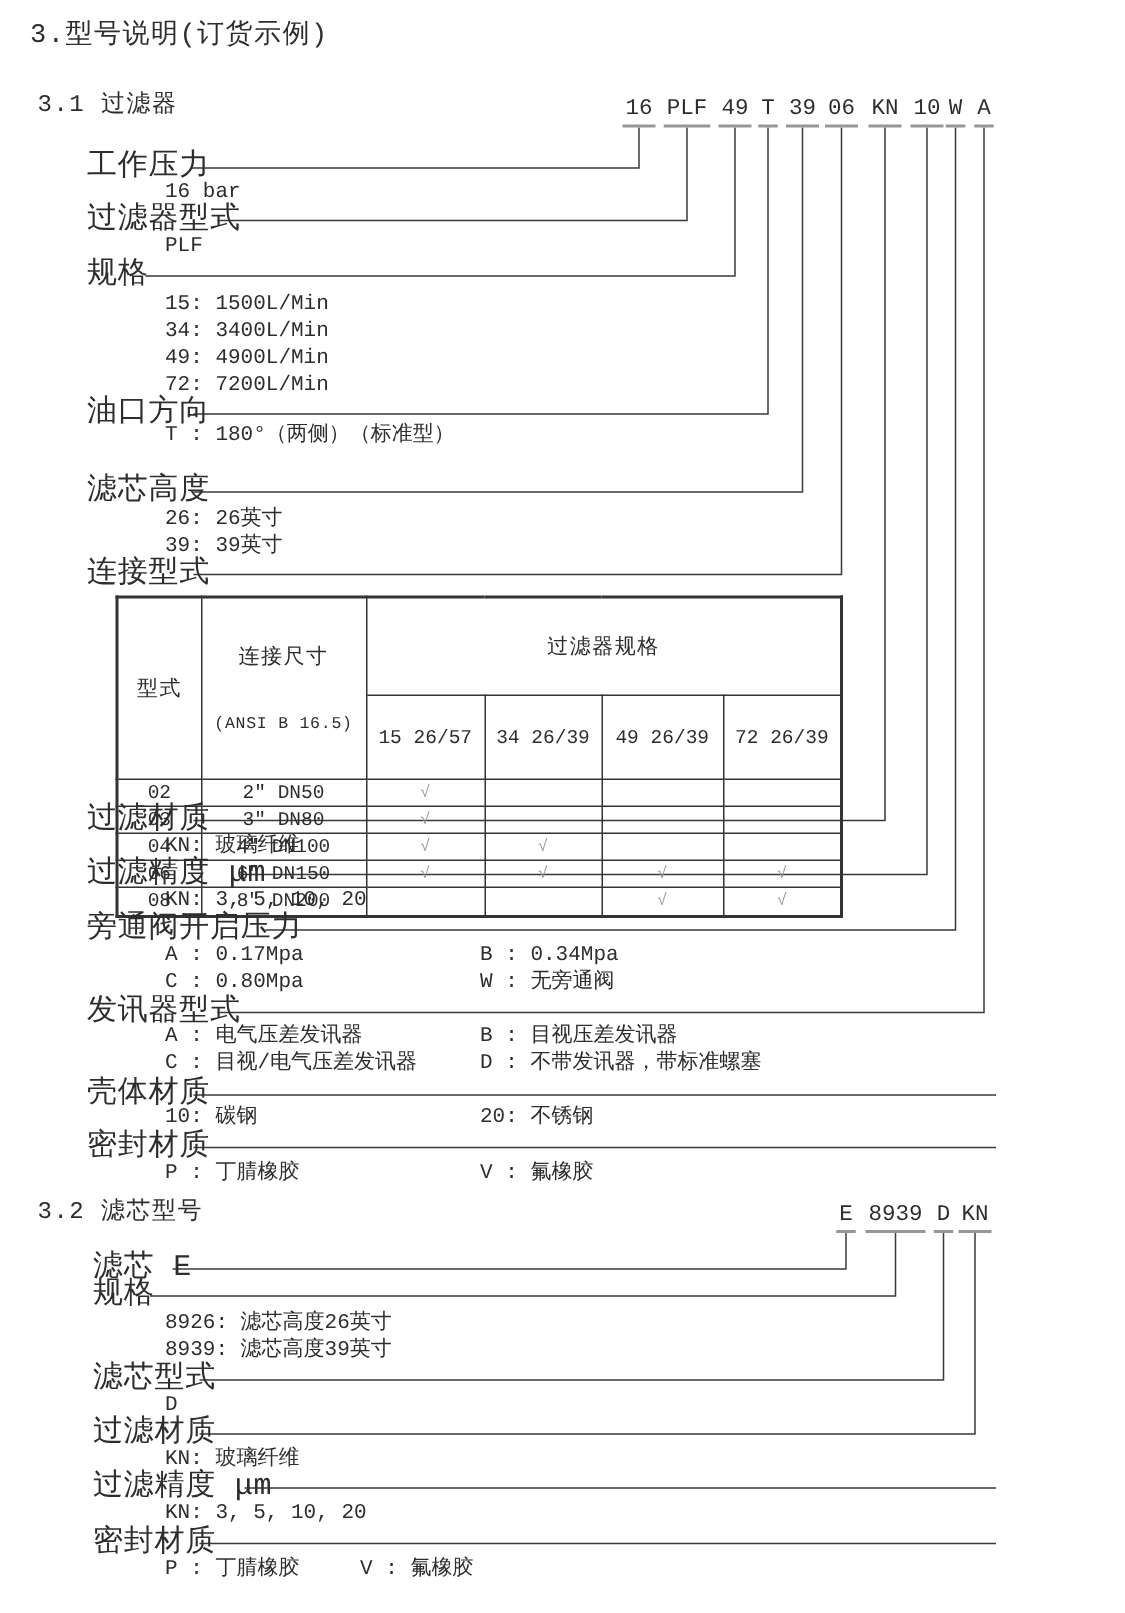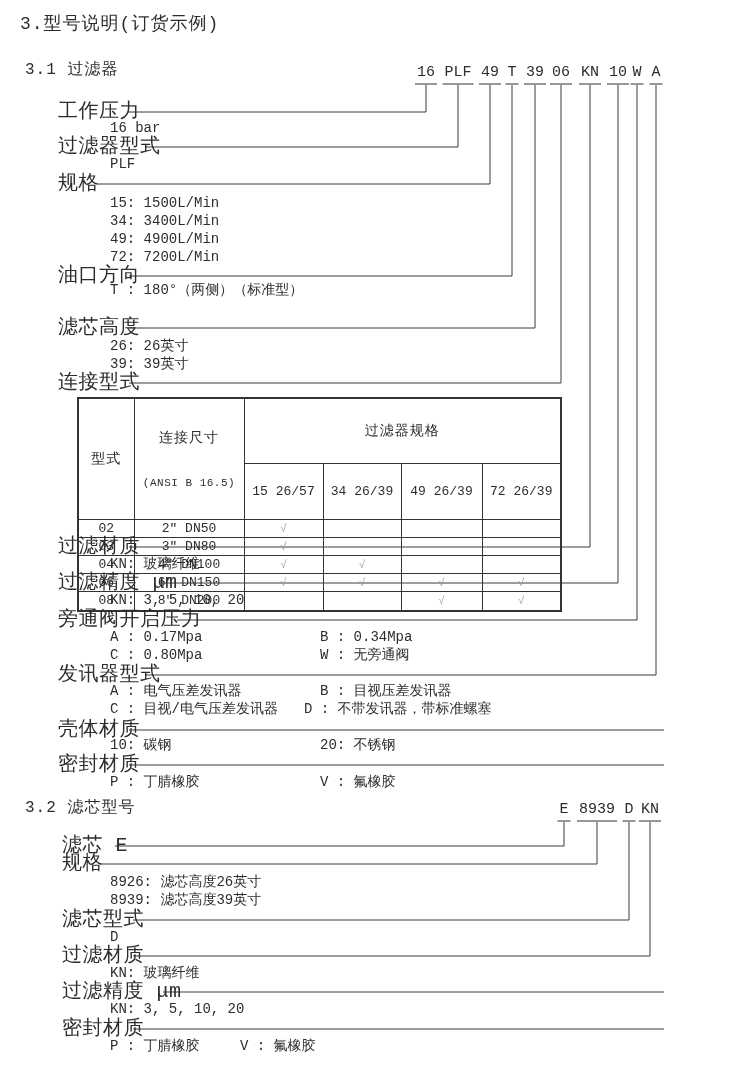--- a/index.html
+++ b/index.html
@@ -177,21 +177,21 @@
   <div class="txt lb" style="left:58px;top:612px;">旁通阀开启压力</div>
   <div class="txt sb" style="left:78px;top:630px;">A : 0.17Mpa</div>
   <div class="txt sb" style="left:288px;top:630px;">B : 0.34Mpa</div>
   <div class="txt sb" style="left:78px;top:648px;">C : 0.80Mpa</div>
   <div class="txt sb" style="left:288px;top:648px;">W : 无旁通阀</div>
 
   <div class="txt lb" style="left:58px;top:667px;">发讯器型式</div>
   <div class="txt sb" style="left:78px;top:684px;">A : 电气压差发讯器</div>
   <div class="txt sb" style="left:288px;top:684px;">B : 目视压差发讯器</div>
   <div class="txt sb" style="left:78px;top:702px;">C : 目视/电气压差发讯器</div>
-  <div class="txt sb" style="left:272px;top:702px;">D : 不带发讯器，带标准螺塞</div>
+  <div class="txt sb" style="left:288px;top:702px;">D : 不带发讯器，带标准螺塞</div>
 
   <div class="txt lb" style="left:58px;top:722px;">壳体材质</div>
   <div class="txt sb" style="left:78px;top:738px;">10: 碳钢</div>
   <div class="txt sb" style="left:288px;top:738px;">20: 不锈钢</div>
 
   <div class="txt lb" style="left:58px;top:757px;">密封材质</div>
   <div class="txt sb" style="left:78px;top:775px;">P : 丁腈橡胶</div>
   <div class="txt sb" style="left:288px;top:775px;">V : 氟橡胶</div>
 
   <div class="txt sec-h" style="left:25px;top:799px;">3.2 滤芯型号</div>

